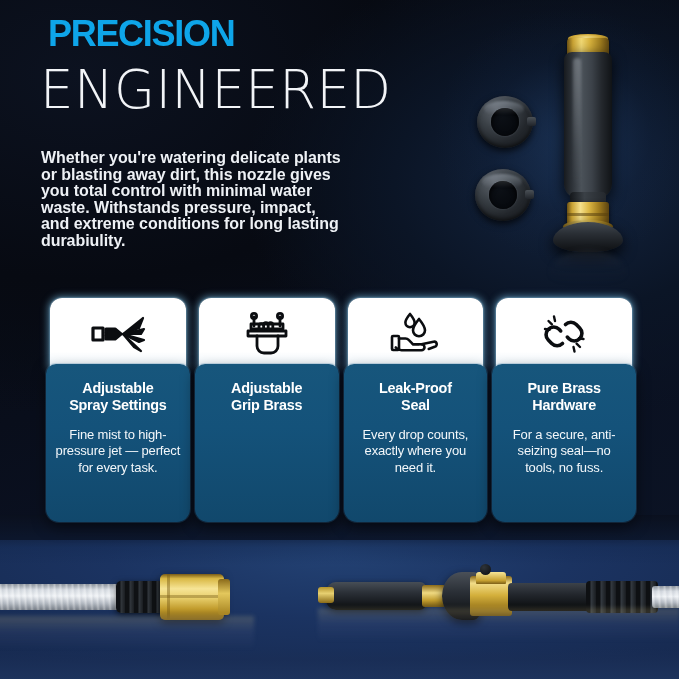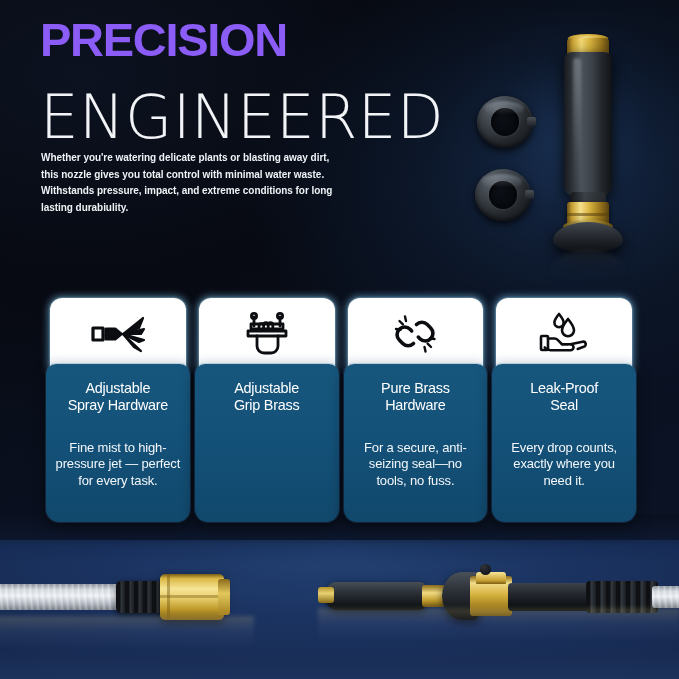--- a/index.html
+++ b/index.html
@@ -46,35 +46,36 @@
   }
   .bottom-floor {
     position:absolute; left:0; top:648px; width:679px; height:31px;
     background:linear-gradient(180deg, rgba(23,42,80,0) 0%, rgba(26,46,86,0.7) 40%, rgba(30,52,94,0.85) 100%);
     pointer-events:none;
   }
 
   
   .headline { position:absolute; left:40px; top:16px; width:400px; }
   .headline .l1 {
-    font-size:47px; font-weight:bold; color:#8b5cf6;
+    font-size:36px; font-weight:bold; color:#0ea5e9;
     letter-spacing:-1.3px; line-height:1.0;
     font-family:"Liberation Sans", sans-serif;
+    margin-left:8px;
   }
   .headline .l2 {
-    font-size:61px; font-weight:300; color:#f2f4f7;
-    letter-spacing:0.4px; line-height:1.08; margin-top:21px;
+    font-size:53px; font-weight:300; color:#f2f4f7;
+    letter-spacing:0.4px; line-height:1.08; margin-top:9px;
     font-family:"DejaVu Sans", sans-serif;
     transform:scaleY(1.0);
   }
 
   
   .body-copy {
     position:absolute; left:41px; top:150px; width:300px;
-    color:#eef1f5; font-size:10px; font-weight:bold;
+    color:#eef1f5; font-size:16px; font-weight:bold;
     line-height:16.6px; letter-spacing:-0.05px;
   }
 
   
   .product-hero { position:absolute; left:455px; top:14px; width:224px; height:255px; }
 
   .washer { position:absolute; width:56px; height:52px; }
   .washer .ring-outer {
     position:absolute; inset:0;
     border-radius:50%;
@@ -180,26 +181,26 @@
   .card-body {
     position:absolute; left:0; top:66px; right:0; bottom:0;
     background:linear-gradient(180deg,#17567c 0%, #14527a 40%, #11486c 100%);
     border-radius:10px 10px 13px 13px;
     box-shadow: 0 0 0 1px rgba(60,130,180,0.22), 0 5px 14px rgba(0,0,0,0.5);
     padding:16px 9px 10px 9px;
     text-align:center;
     display:flex; flex-direction:column; align-items:center;
   }
   .card-title {
-    color:#ffffff; font-size:14.4px; font-weight:normal;
+    color:#ffffff; font-size:14.4px; font-weight:bold;
     line-height:16.8px; letter-spacing:-0.25px;
   }
   .card-desc {
     color:#f3f7fa; font-size:13px; font-weight:normal;
-    line-height:16.6px; letter-spacing:-0.15px; margin-top:26px;
+    line-height:16.6px; letter-spacing:-0.15px; margin-top:13px;
   }
   .icon-wrap { width:58px; height:50px; display:block; }
   .icon-wrap svg { width:58px; height:50px; display:block; }
 
   
   .bottom-shot { position:absolute; }
 
   
   #hose-left { left:-6px; top:568px; width:260px; height:62px; }
   .hose-braid {
@@ -355,21 +356,21 @@
             <circle cx="15.5" cy="25" r="0.2"></circle>
             <path d="M34 25 L54 9 L50 19 Z" fill="#0b0d10" stroke-width="2.2"></path>
             <path d="M34 25 L55 20 L52 25 Z" fill="#0b0d10" stroke-width="2.2"></path>
             <path d="M34 25 L55 31 L50 33 Z" fill="#0b0d10" stroke-width="2.2"></path>
             <path d="M34 25 L52 42 L45 38 Z" fill="#0b0d10" stroke-width="2.2"></path>
           </svg>
         </span>
       </div>
       <div class="card-body">
         <div class="card-title">
-          <span>Adjustable</span><br><span>Spray Hardware</span>
+          <span>Adjustable</span><br><span>Spray Settings</span>
         </div>
         <div class="card-desc">Fine mist to high-pressure jet — perfect for every task.</div>
       </div>
     </div>
 
     <div class="card">
       <div class="card-top">
         <span class="icon-wrap">
           <svg viewBox="0 0 58 50" fill="none" stroke="#0b0d10" stroke-width="2.8" stroke-linejoin="round" stroke-linecap="round">
             <path d="M16 8 v9 M42 8 v9"></path>
@@ -379,20 +380,42 @@
             <rect x="10" y="22" width="38" height="5"></rect>
             <path d="M21 21 v-4 a2.3 2.3 0 0 1 4.6 0 v4 M25.6 21 v-5 a2.3 2.3 0 0 1 4.6 0 v5 M30.2 21 v-5 a2.3 2.3 0 0 1 4.6 0 v5"></path>
             <path d="M19 27 v10 a7 7 0 0 0 7 7 h7 a7 7 0 0 0 7 -7 v-10"></path>
           </svg>
         </span>
       </div>
       <div class="card-body">
         <div class="card-title">
           <span>Adjustable</span><br><span>Grip Brass</span>
         </div>
+      </div>
+    </div>
+
+    <div class="card">
+      <div class="card-top">
+        <span class="icon-wrap">
+          <svg viewBox="0 0 58 50" fill="none" stroke="#0b0d10" stroke-width="2.6" stroke-linejoin="round" stroke-linecap="round">
+            <path d="M24 5 c0 0 -4.6 5.6 -4.6 8.6 a4.6 4.6 0 0 0 9.2 0 C28.6 10.6 24 5 24 5 z"></path>
+            <path d="M33 10 c0 0 -6 7.4 -6 11.3 a6 6 0 0 0 12 0 C39 17.4 33 10 33 10 z"></path>
+            <rect x="6" y="27" width="7" height="14" rx="1"></rect>
+            <circle cx="9.5" cy="38.2" r="0.9" fill="#0b0d10" stroke="none"></circle>
+            <path d="M13 29.5 h6.5 a4.5 4.5 0 0 1 3.2 1.4 l4.4 4.4 h8.4 a3 3 0 0 1 0 6 h-20 a7 7 0 0 1 -5 -2.1 l-0.5 -0.5"></path>
+            <path d="M27.1 35.3 h5.6"></path>
+            <path d="M35.5 35.3 l12 -2.6 a2.6 2.6 0 0 1 1.2 5.1 l-6 2.1"></path>
+          </svg>
+        </span>
+      </div>
+      <div class="card-body">
+        <div class="card-title">
+          <span>Leak-Proof</span><br><span>Seal</span>
+        </div>
+        <div class="card-desc">Every drop counts, exactly where you need it.</div>
       </div>
     </div>
 
     <div class="card">
       <div class="card-top">
         <span class="icon-wrap">
           <svg viewBox="0 0 58 50" fill="none" stroke="#0b0d10" stroke-width="3.6" stroke-linecap="round" stroke-linejoin="round">
             <path d="M30.5 15.5 a7.6 7.6 0 0 1 10.8 0 l3.4 3.4 a7.6 7.6 0 0 1 -10.8 10.8 l-1.6 -1.6"></path>
             <path d="M27.5 34.5 a7.6 7.6 0 0 1 -10.8 0 l-3.4 -3.4 a7.6 7.6 0 0 1 10.8 -10.8 l1.6 1.6"></path>
             <g stroke-width="2.4">
@@ -407,42 +430,20 @@
         </span>
       </div>
       <div class="card-body">
         <div class="card-title">
           <span>Pure Brass</span><br><span>Hardware</span>
         </div>
         <div class="card-desc">For a secure, anti-seizing seal—no tools, no fuss.</div>
       </div>
     </div>
 
-    <div class="card">
-      <div class="card-top">
-        <span class="icon-wrap">
-          <svg viewBox="0 0 58 50" fill="none" stroke="#0b0d10" stroke-width="2.6" stroke-linejoin="round" stroke-linecap="round">
-            <path d="M24 5 c0 0 -4.6 5.6 -4.6 8.6 a4.6 4.6 0 0 0 9.2 0 C28.6 10.6 24 5 24 5 z"></path>
-            <path d="M33 10 c0 0 -6 7.4 -6 11.3 a6 6 0 0 0 12 0 C39 17.4 33 10 33 10 z"></path>
-            <rect x="6" y="27" width="7" height="14" rx="1"></rect>
-            <circle cx="9.5" cy="38.2" r="0.9" fill="#0b0d10" stroke="none"></circle>
-            <path d="M13 29.5 h6.5 a4.5 4.5 0 0 1 3.2 1.4 l4.4 4.4 h8.4 a3 3 0 0 1 0 6 h-20 a7 7 0 0 1 -5 -2.1 l-0.5 -0.5"></path>
-            <path d="M27.1 35.3 h5.6"></path>
-            <path d="M35.5 35.3 l12 -2.6 a2.6 2.6 0 0 1 1.2 5.1 l-6 2.1"></path>
-          </svg>
-        </span>
-      </div>
-      <div class="card-body">
-        <div class="card-title">
-          <span>Leak-Proof</span><br><span>Seal</span>
-        </div>
-        <div class="card-desc">Every drop counts, exactly where you need it.</div>
-      </div>
-    </div>
-
   </div>
 
   <div class="bottom-shot" id="hose-left">
     <div class="hose-braid"></div>
     <div class="hose-grip"></div>
     <div class="hose-brass"></div>
     <div class="hose-brass-cap"></div>
     <div class="shot-reflect"></div>
   </div>
 

